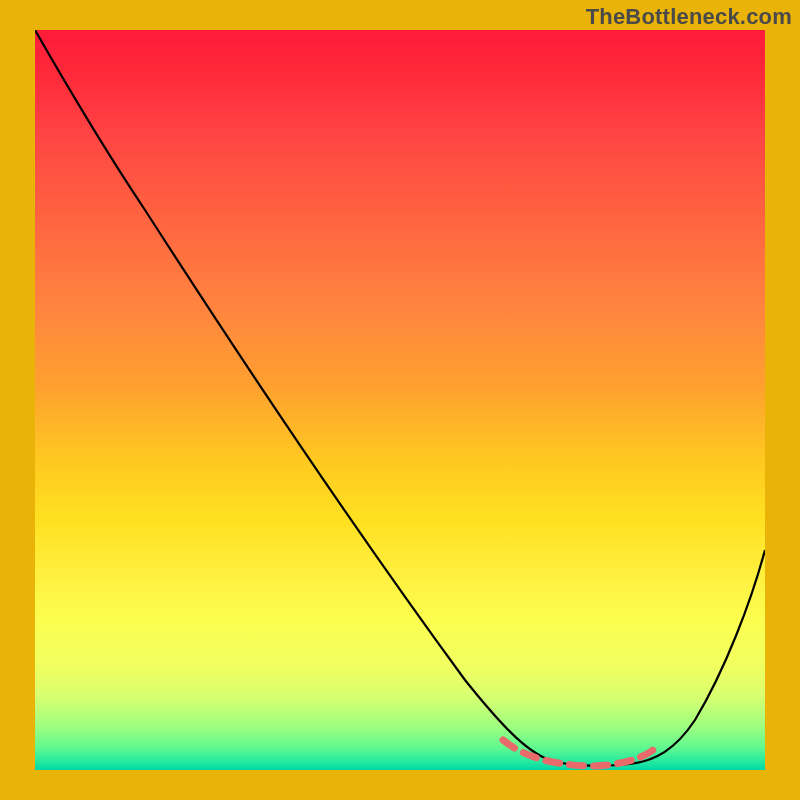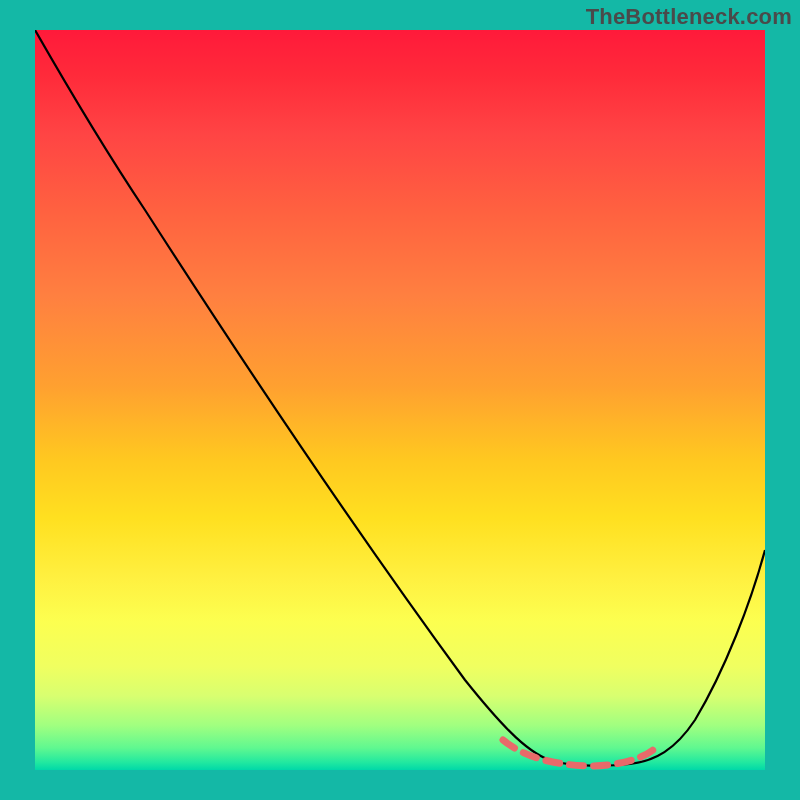--- a/index.html
+++ b/index.html
@@ -8,21 +8,21 @@
     width: 800px;
     height: 800px;
     background: #000;
     overflow: hidden;
     font-family: Arial, Helvetica, sans-serif;
   }
   .canvas {
     position: relative;
     width: 800px;
     height: 800px;
-    background: #14b8a6;
+    background: #eab308;
   }
   .watermark {
     position: absolute;
     top: 4px;
     right: 8px;
     color: #4a4a4a;
     font-size: 22px;
     font-weight: 600;
     letter-spacing: 0.2px;
     z-index: 10;

